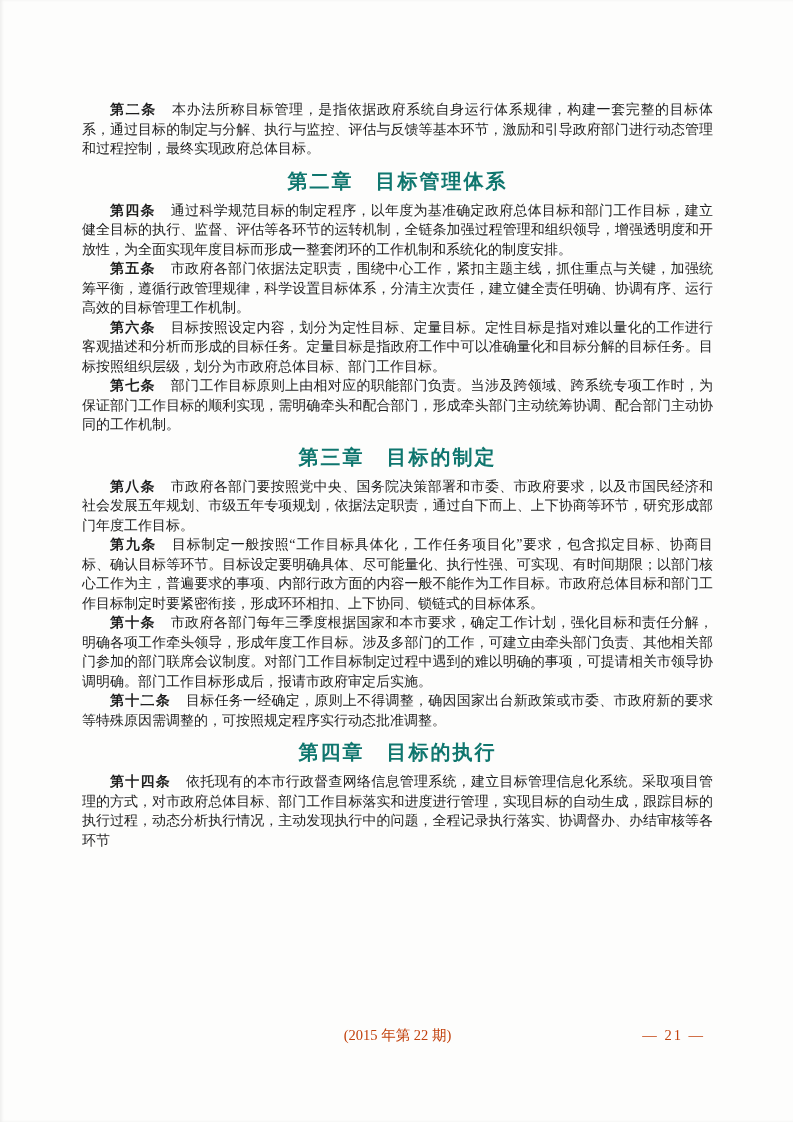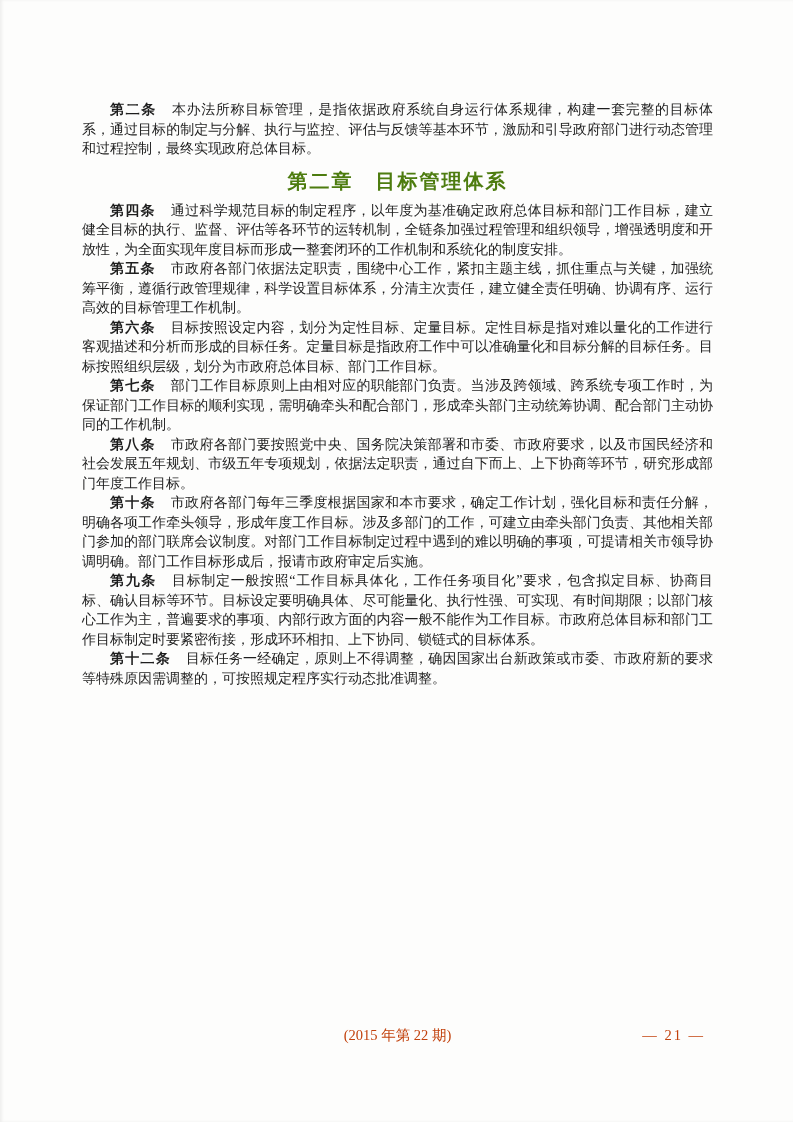--- a/index.html
+++ b/index.html
@@ -38,21 +38,21 @@
     letter-spacing: 1px;
   }
   h2.chapter {
     margin: 9px 0 7px 0;
     text-align: center;
     font-family: "Liberation Sans", "DejaVu Sans", sans-serif;
     font-weight: 700;
     font-size: 20px;
     line-height: 26px;
     letter-spacing: 2px;
-    color: #4d7c0f;
+    color: #0f766e;
   }
   .footer {
     position: absolute;
     left: 82px;
     top: 1024px;
     width: 631px;
     height: 22px;
     font-family: "Liberation Serif", "DejaVu Serif", serif;
     font-size: 14.5px;
     line-height: 22px;
@@ -82,32 +82,35 @@
     <h2 class="chapter">第二章　目标管理体系</h2>
 
     <p class="para"><b class="art-label">第四条</b><span>通过科学规范目标的制定程序，以年度为基准确定政府总体目标和部门工作目标，建立健全目标的执行、监督、评估等各环节的运转机制，全链条加强过程管理和组织领导，增强透明度和开放性，为全面实现年度目标而形成一整套闭环的工作机制和系统化的制度安排。</span></p>
 
     <p class="para"><b class="art-label">第五条</b><span>市政府各部门依据法定职责，围绕中心工作，紧扣主题主线，抓住重点与关键，加强统筹平衡，遵循行政管理规律，科学设置目标体系，分清主次责任，建立健全责任明确、协调有序、运行高效的目标管理工作机制。</span></p>
 
     <p class="para"><b class="art-label">第六条</b><span>目标按照设定内容，划分为定性目标、定量目标。定性目标是指对难以量化的工作进行客观描述和分析而形成的目标任务。定量目标是指政府工作中可以准确量化和目标分解的目标任务。目标按照组织层级，划分为市政府总体目标、部门工作目标。</span></p>
 
     <p class="para"><b class="art-label">第七条</b><span>部门工作目标原则上由相对应的职能部门负责。当涉及跨领域、跨系统专项工作时，为保证部门工作目标的顺利实现，需明确牵头和配合部门，形成牵头部门主动统筹协调、配合部门主动协同的工作机制。</span></p>
 
+    <h2 class="chapter">第三章　目标的制定</h2>
 
     <p class="para"><b class="art-label">第八条</b><span>市政府各部门要按照党中央、国务院决策部署和市委、市政府要求，以及市国民经济和社会发展五年规划、市级五年专项规划，依据法定职责，通过自下而上、上下协商等环节，研究形成部门年度工作目标。</span></p>
 
+    <p class="para"><b class="art-label">第九条</b><span>目标制定一般按照“工作目标具体化，工作任务项目化”要求，包含拟定目标、协商目标、确认目标等环节。目标设定要明确具体、尽可能量化、执行性强、可实现、有时间期限；以部门核心工作为主，普遍要求的事项、内部行政方面的内容一般不能作为工作目标。市政府总体目标和部门工作目标制定时要紧密衔接，形成环环相扣、上下协同、锁链式的目标体系。</span></p>
+
     <p class="para"><b class="art-label">第十条</b><span>市政府各部门每年三季度根据国家和本市要求，确定工作计划，强化目标和责任分解，明确各项工作牵头领导，形成年度工作目标。涉及多部门的工作，可建立由牵头部门负责、其他相关部门参加的部门联席会议制度。对部门工作目标制定过程中遇到的难以明确的事项，可提请相关市领导协调明确。部门工作目标形成后，报请市政府审定后实施。</span></p>
-
-    <p class="para"><b class="art-label">第九条</b><span>目标制定一般按照“工作目标具体化，工作任务项目化”要求，包含拟定目标、协商目标、确认目标等环节。目标设定要明确具体、尽可能量化、执行性强、可实现、有时间期限；以部门核心工作为主，普遍要求的事项、内部行政方面的内容一般不能作为工作目标。市政府总体目标和部门工作目标制定时要紧密衔接，形成环环相扣、上下协同、锁链式的目标体系。</span></p>
 
 
     <p class="para"><b class="art-label">第十二条</b><span>目标任务一经确定，原则上不得调整，确因国家出台新政策或市委、市政府新的要求等特殊原因需调整的，可按照规定程序实行动态批准调整。</span></p>
 
+    <h2 class="chapter">第四章　目标的执行</h2>
 
 
+    <p class="para"><b class="art-label">第十四条</b><span>依托现有的本市行政督查网络信息管理系统，建立目标管理信息化系统。采取项目管理的方式，对市政府总体目标、部门工作目标落实和进度进行管理，实现目标的自动生成，跟踪目标的执行过程，动态分析执行情况，主动发现执行中的问题，全程记录执行落实、协调督办、办结审核等各环节</span></p>
 
   </main>
 
   <footer class="footer">
     <span class="issue">(2015 年第 22 期)</span>
     <span class="pageno">—  21  —</span>
   </footer>
 
 </div>
 

